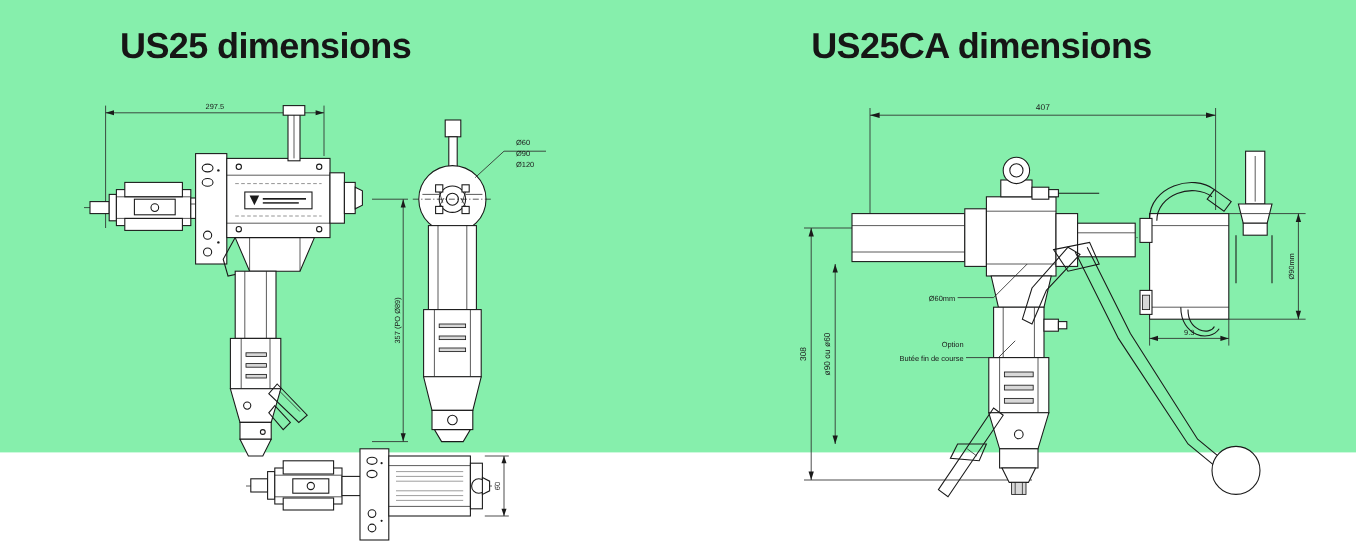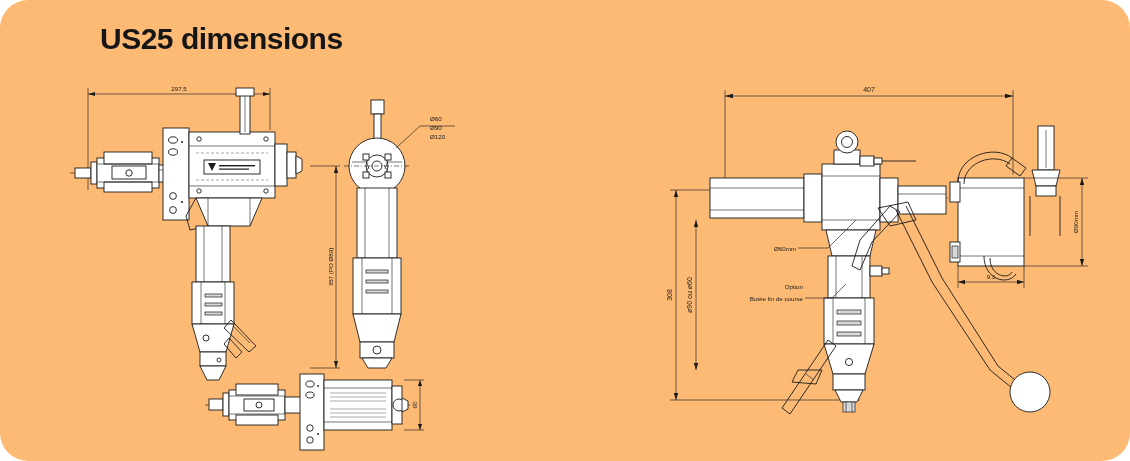--- a/index.html
+++ b/index.html
@@ -3,21 +3,21 @@
 <meta charset="utf-8">
 <style>
   html,body{margin:0;padding:0;}
   body{
     width:1130px;height:461px;
     background:#ffffff;
     font-family:"Liberation Sans", sans-serif;
     overflow:hidden;
     position:relative;
   }
-  .page{position:relative;width:1130px;height:461px;background:#fdba74;border-radius:28px;}
+  .page{position:relative;width:1130px;height:377px;background:#86efac;}
 
   .title{
     position:absolute;
     font-weight:bold;
     color:#161616;
     letter-spacing:-0.5px;
     white-space:nowrap;
   }
   #title-left{left:100px;top:22px;font-size:30px;}
   #title-right{left:676px;top:22px;font-size:30px;}
@@ -37,20 +37,21 @@
   .fillk{fill:#1a1a1a;stroke:none;}
   .dtxt{font-family:"Liberation Sans", sans-serif;font-size:7px;fill:#1a1a1a;}
   .dtxt6{font-family:"Liberation Sans", sans-serif;font-size:6.2px;fill:#1a1a1a;}
 </style>
 </head>
 <body>
 
 <div class="page">
 
   <div class="title" id="title-left">US25 dimensions</div>
+  <div class="title" id="title-right">US25CA dimensions</div>
 
   <div class="panel" id="panel-left">
     <svg width="560" height="391" viewBox="0 0 560 391">
 
       <g>
         <line class="dim" x1="88" y1="18" x2="88" y2="120"></line>
         <line class="dim" x1="270" y1="18" x2="270" y2="60"></line>
         <line class="dim" x1="88" y1="24" x2="270" y2="24"></line>
         <path class="fillk" d="M88 24 l7 -2.1 v4.2 z"></path>
         <path class="fillk" d="M270 24 l-7 -2.1 v4.2 z"></path>

